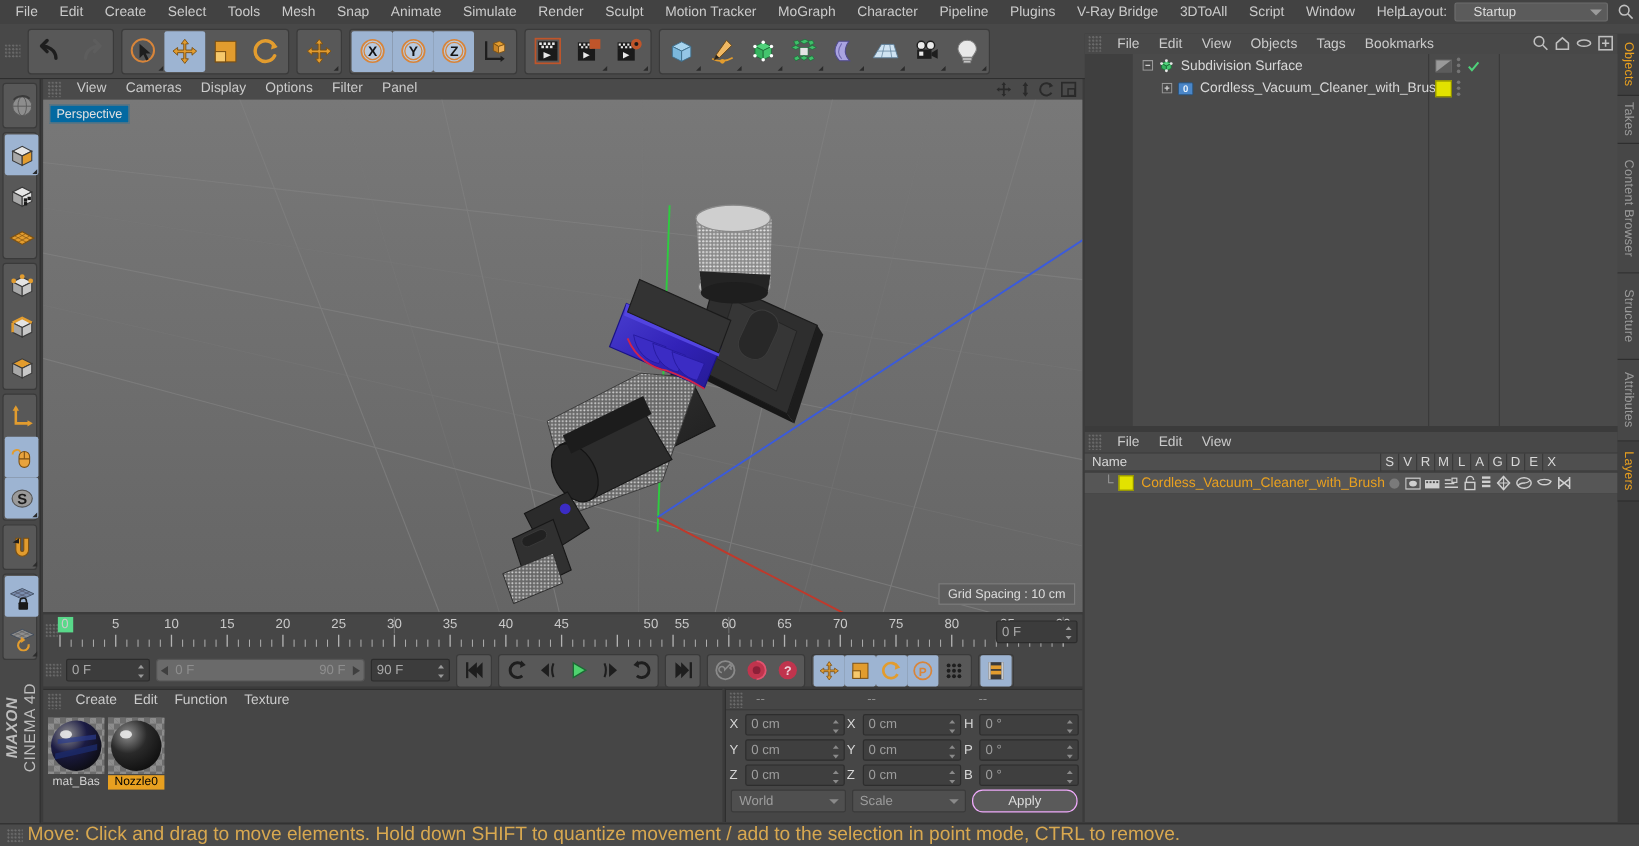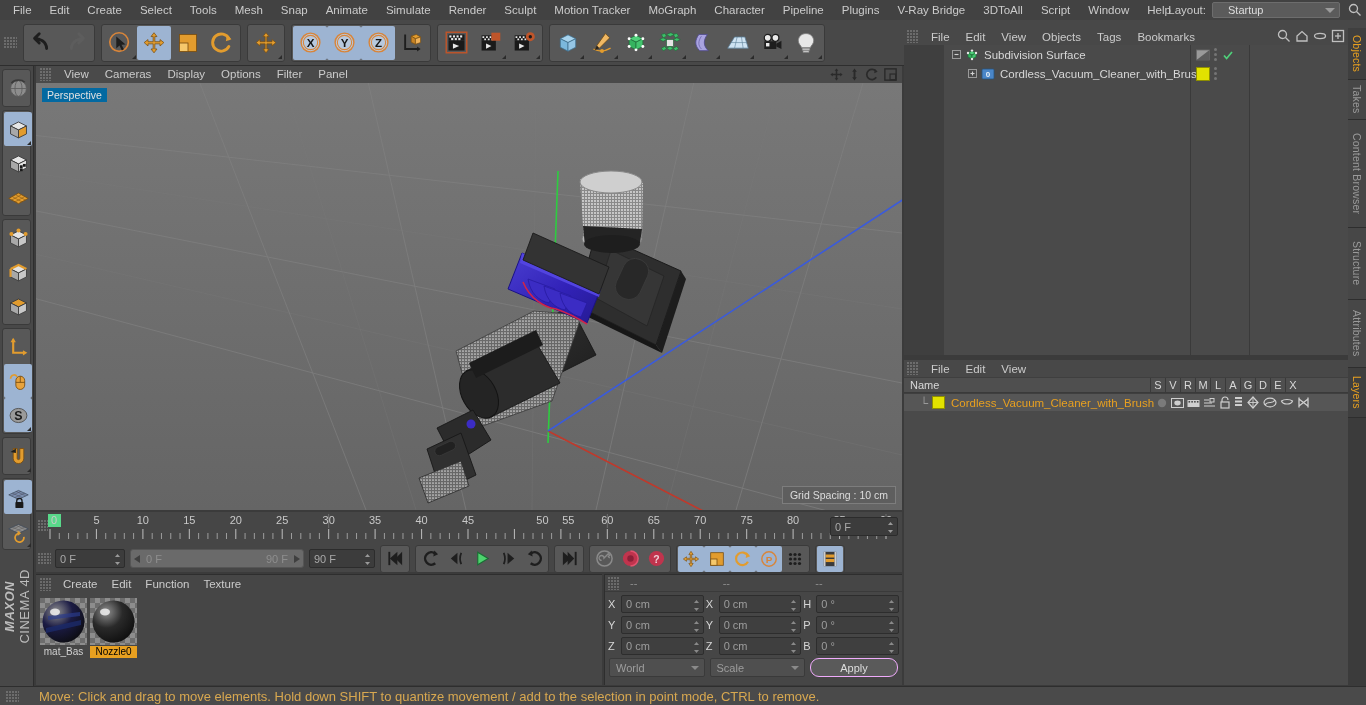--- a/index.html
+++ b/index.html
@@ -150,21 +150,21 @@
   .vtab { width:18px; background:#474747; border-bottom:1px solid #2e2e2e;
     display:flex; align-items:center; justify-content:center;}
   .vtab span { writing-mode:vertical-rl; font-size:10.5px; color:#9a9a9a; white-space:nowrap;
     letter-spacing:.2px;}
   .vtab.active { background:#3f3f3f;}
   .vtab.active span { color:#e8a020;}
 
   
   .statusbar { position:absolute; left:0; bottom:0; width:1366px; height:19px; background:#4a4a4a;
     border-top:1px solid #2e2e2e; display:flex; align-items:center; padding-left:6px;}
-  .statusbar .txt { font-size:13px; color:#d8a850; margin-left:20px;}
+  .statusbar .txt { font-size:16px; color:#d8a850; margin-left:4px;}
 </style>
 </head>
 <body>
 
 <div class="app">
 
   <div class="menubar">
     <div id="menu-items" style="display:flex;align-items:center;padding-left:4px;">
         <div class="mi">File</div>
         <div class="mi">Edit</div>

